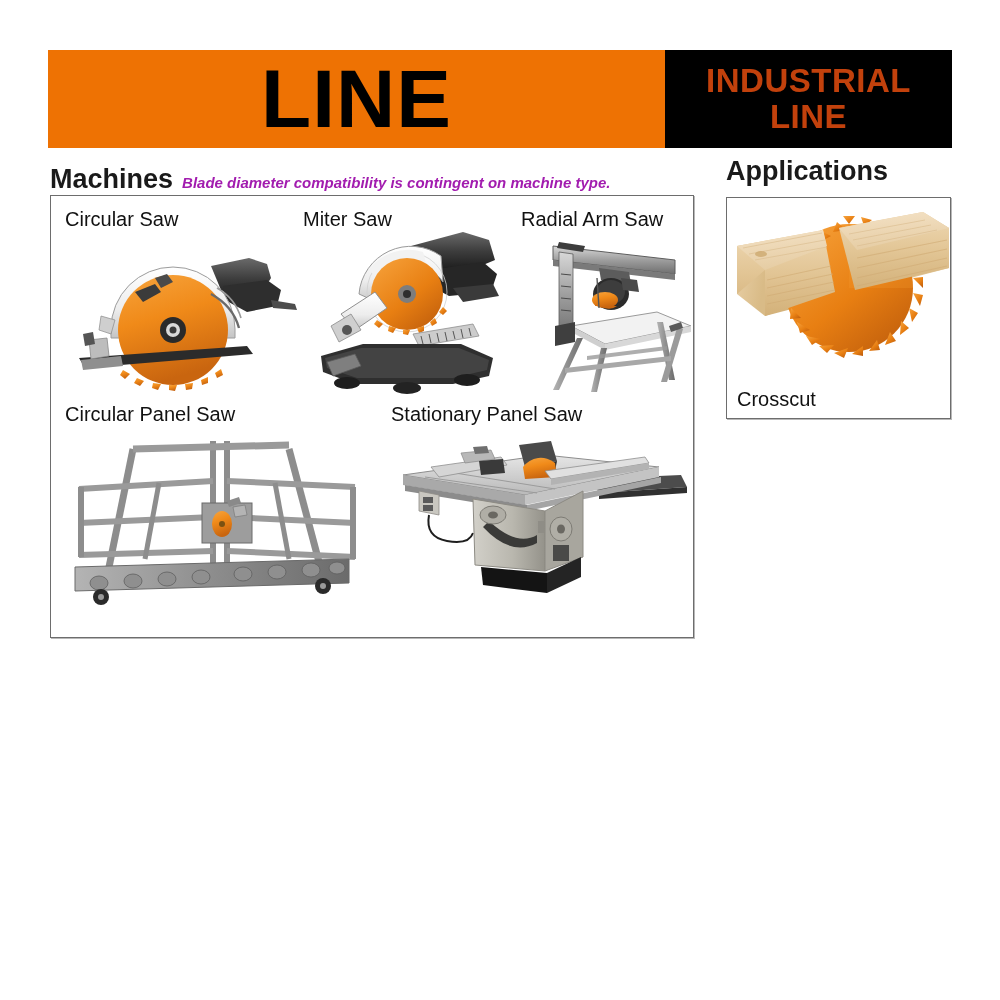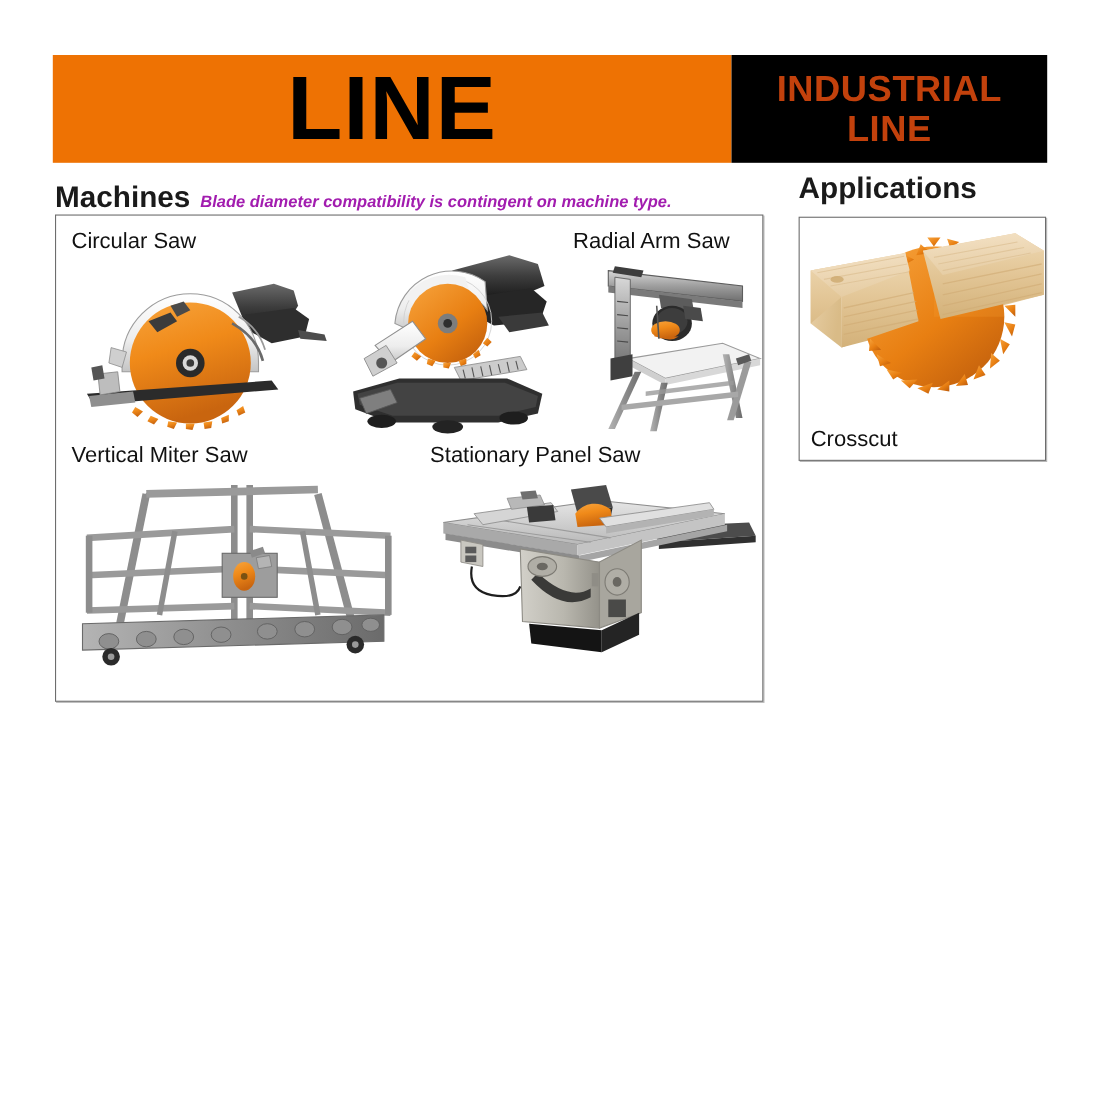--- a/index.html
+++ b/index.html
@@ -293,20 +293,21 @@
 
       <path d="M64 58 L84 50 L90 58 L72 68 Z" fill="#3b3b3b"></path>
       <path d="M84 44 L96 40 L102 48 L90 54 Z" fill="#4a4a4a"></path>
 
       <path d="M140 60 q22 12 28 34" fill="none" stroke="#6a6a6a" stroke-width="2.4"></path>
       <path d="M146 54 q18 10 24 30" fill="none" stroke="#9a9a9a" stroke-width="1.6"></path>
     </svg>
   </div>
 
   <div class="machine-cell" id="cell-miter-saw">
+    <div class="machine-label">Miter Saw</div>
     <svg class="machine-art" width="205" height="170" viewBox="0 0 205 170" style="left:0px; top:18px;">
 
       <path d="M108 20 L160 6 L186 14 L192 34 L168 44 L126 44 Z" fill="url(#darkMetal)"></path>
       <path d="M128 44 L180 36 L194 48 L188 66 L146 70 L124 58 Z" fill="#262626"></path>
       <path d="M150 62 L190 58 L196 70 L160 76 Z" fill="#3a3a3a"></path>
 
       <path d="M56 68 A52 52 0 0 1 138 30 L140 56 A34 34 0 0 0 78 78 Z" fill="url(#bodyWhite)" stroke="#9a9a9a" stroke-width="1"></path>
       <circle cx="104" cy="66" r="40" fill="none" stroke="#d0d0d0" stroke-width="0.8"></circle>
       <path d="M66 44 A48 48 0 0 1 120 26 L124 40 A34 34 0 0 0 78 56 Z" fill="#f2f2f2"></path>
 
@@ -393,21 +394,21 @@
       <path d="M152 98 L158 99 L142 152 L136 152 Z" fill="#9b9b9b"></path>
 
       <path d="M40 138 L146 126 L146 131 L40 143 Z" fill="#a8a8a8"></path>
       <path d="M62 126 L142 116 L142 120 L62 130 Z" fill="#9a9a9a" opacity="0.8"></path>
 
       <path d="M144 96 L156 92 L158 98 L146 102 Z" fill="#5a5a5a"></path>
     </svg>
   </div>
 
   <div class="machine-cell" id="cell-vertical">
-    <div class="machine-label">Vertical Miter Saw</div>
+    <div class="machine-label">Circular Panel Saw</div>
     <svg class="machine-art" width="290" height="175" viewBox="0 0 290 175" style="left:2px; top:28px;">
       <g stroke="#6e6e6e" stroke-width="1">
 
         <path d="M66 18 L146 14 L146 142 L40 146 Z" fill="none"></path>
         <path d="M66 18 L40 146" stroke="#8d8d8d" stroke-width="7" fill="none"></path>
         <path d="M222 18 L256 146" stroke="#8d8d8d" stroke-width="7" fill="none"></path>
         <path d="M146 10 L146 150" stroke="#8d8d8d" stroke-width="6" fill="none"></path>
         <path d="M160 10 L160 150" stroke="#8d8d8d" stroke-width="6" fill="none"></path>
 
         <path d="M66 18 L222 14" stroke="#9a9a9a" stroke-width="7" fill="none"></path>

